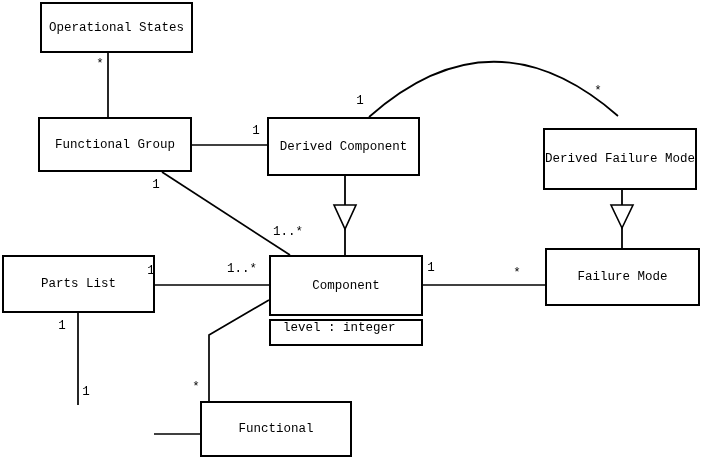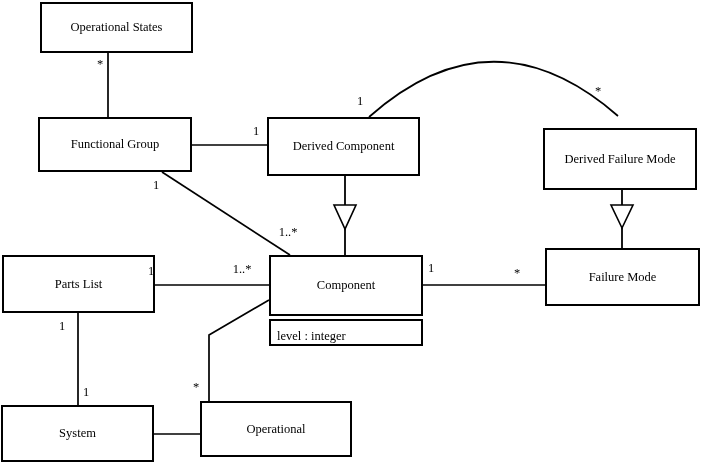--- a/index.html
+++ b/index.html
@@ -5,23 +5,24 @@
   html, body {
     margin: 0;
     padding: 0;
     background: #ffffff;
   }
   #stage {
     position: relative;
     width: 702px;
     height: 464px;
     background: #ffffff;
-    font-family: Liberation Serif, serif;
+    font-family: Liberation Mono, monospace;
     color: #000000;
     overflow: hidden;
+    border-radius: 31px;
   }
   #edges {
     position: absolute;
     left: 0;
     top: 0;
     width: 702px;
     height: 464px;
   }
   .uml-class {
     position: absolute;
@@ -34,23 +35,23 @@
     font-size: 12.5px;
     text-align: center;
     white-space: nowrap;
   }
   .uml-attr {
     position: absolute;
     box-sizing: border-box;
     border: 2px solid #000000;
     background: #ffffff;
     display: flex;
-    align-items: flex-end;
+    align-items: flex-start;
     justify-content: flex-start;
-    padding-left: 6px;
+    padding-left: 12px;
     font-size: 12.5px;
     white-space: nowrap;
   }
   .mult {
     position: absolute;
     font-size: 12.5px;
     line-height: 1;
     transform: translate(-50%, -50%);
     white-space: nowrap;
   }
@@ -113,26 +114,23 @@
     <span>Component</span>
   </div>
   <div class="uml-attr" style="left:269px; top:319px; width:154px; height:27px;">
     <span>level : integer</span>
   </div>
 
   <div class="uml-class" style="left:545px; top:248px; width:155px; height:58px;">
     <span>Failure Mode</span>
   </div>
 
-  <div class="uml-class" style="left:1px; top:405px; width:153px; height:57px;">
-    <span>System</span>
-  </div>
 
   <div class="uml-class" style="left:200px; top:401px; width:152px; height:56px;">
-    <span>Operational</span>
+    <span>Functional</span>
   </div>
 
   <span class="mult" style="left:100px; top:64px;">*</span>
   <span class="mult" style="left:256px; top:131px;">1</span>
   <span class="mult" style="left:360px; top:101px;">1</span>
   <span class="mult" style="left:598px; top:91px;">*</span>
   <span class="mult" style="left:156px; top:185px;">1</span>
   <span class="mult" style="left:288px; top:232px;">1..*</span>
   <span class="mult" style="left:151px; top:271px;">1</span>
   <span class="mult" style="left:242px; top:269px;">1..*</span>

